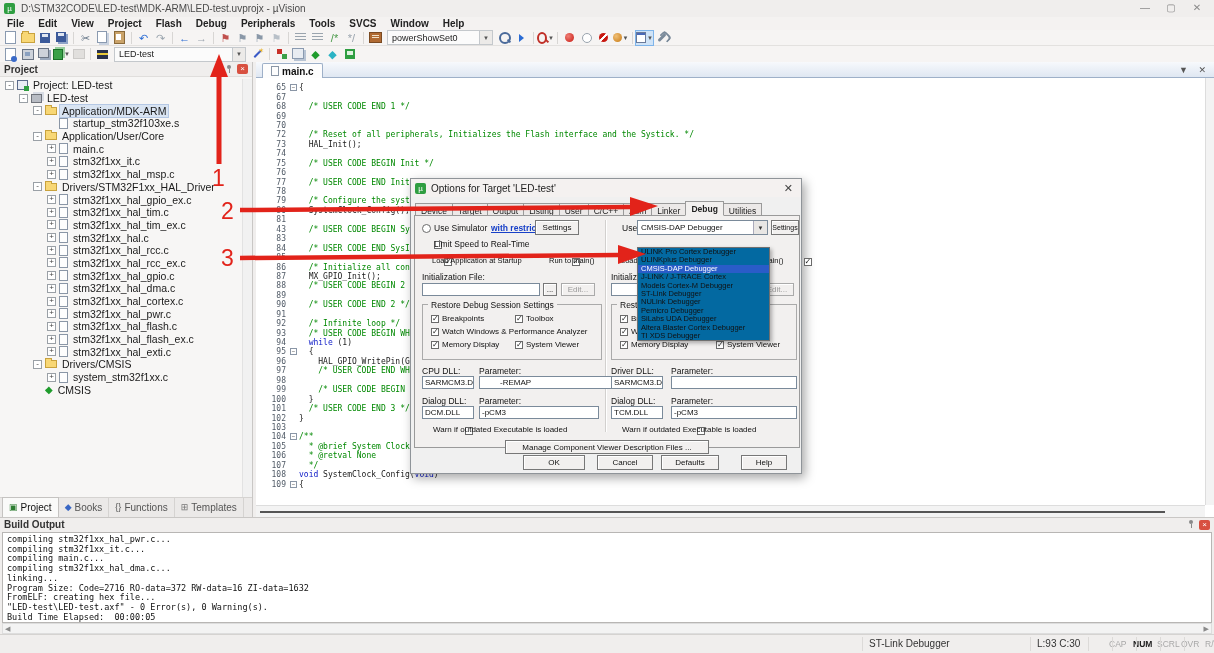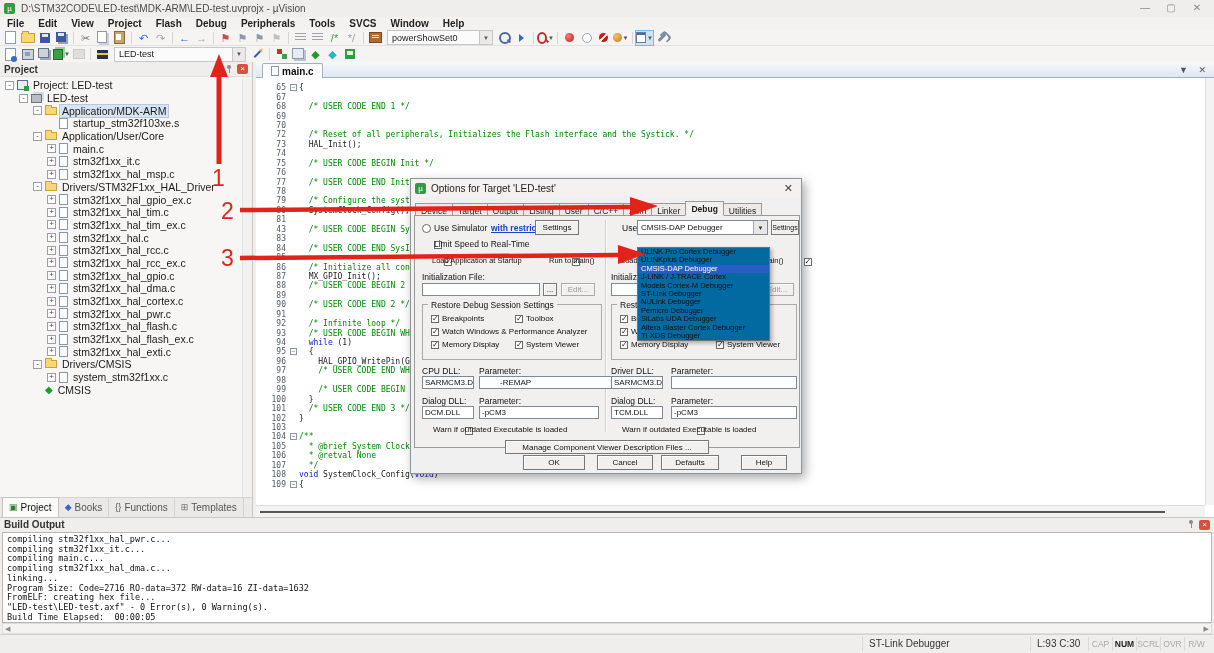--- a/index.html
+++ b/index.html
@@ -120,21 +120,21 @@
   #bhead{position:absolute;left:0;top:0;right:0;height:13px;display:flex;align-items:center;padding:0 4px;box-sizing:border-box;}
   #bhead .pt{font-weight:bold;font-size:10px;color:#333;flex:1;}
   #bcontent{position:absolute;left:2px;top:14px;width:1210px;height:91px;background:#fff;border:1px solid #b8b6b4;box-sizing:border-box;padding:2px 4px;overflow:hidden;}
   .bline{font-size:8.5px;line-height:9.7px;font-family:"DejaVu Sans Mono",monospace;color:#111;white-space:pre;}
   #bscroll{position:absolute;left:2px;top:105px;width:1210px;height:11px;background:#f3f3f3;border:1px solid #ddd;box-sizing:border-box;color:#8a8a8a;font-size:7px;line-height:9px;}
   #bscroll .la{position:absolute;left:2px;}
   #bscroll .ra{position:absolute;right:2px;}
   
   #statusbar{position:absolute;left:0;top:634px;width:1214px;height:19px;background:#f0eeed;border-top:1px solid #d5d3d1;box-sizing:border-box;font-size:10px;color:#333;}
   .scell{position:absolute;top:2px;height:14px;line-height:14px;border-left:1px solid #dcdad8;padding-left:6px;box-sizing:border-box;}
-  .sflag{position:absolute;top:2px;height:14px;line-height:14px;text-align:center;border-left:1px solid #dcdad8;font-size:8.5px;color:#a8a8a8;box-sizing:border-box;}
+  .sflag{position:absolute;top:2px;height:14px;line-height:14px;text-align:right;border-left:1px solid #dcdad8;font-size:8.5px;color:#a8a8a8;box-sizing:border-box;padding-left:20px;}
   .sflag.on{color:#222;font-weight:bold;}
   
   #dialog{position:absolute;left:410px;top:178px;width:392px;height:296px;background:#f0f0f0;border:1px solid #8f9499;box-shadow:3px 4px 10px rgba(0,0,0,.35);z-index:50;font-size:9px;box-sizing:border-box;}
   #dtitle{position:absolute;left:0;top:0;right:0;height:18px;background:#f4f1f0;display:flex;align-items:center;padding:0 4px;box-sizing:border-box;}
   #dticon{width:11px;height:11px;background:#2f9e41;border-radius:2px;color:#fff;font-size:8px;line-height:11px;text-align:center;margin-right:5px;}
   #dttext{font-size:10px;color:#222;flex:1;}
   #dclose{font-size:11px;color:#444;padding:0 4px;}
   #dtabs{position:absolute;left:4px;top:21px;height:16px;display:flex;align-items:flex-end;}
   .dtab{font-size:8.5px;padding:1px 5px;border:1px solid #9a9a9a;background:#ece9e8;margin-right:-1px;height:13px;line-height:12px;box-sizing:border-box;color:#222;white-space:nowrap;}
   .dtab.act{background:#f2f0ef;height:15px;border-bottom:1px solid #f2f0ef;position:relative;z-index:2;font-weight:bold;}

